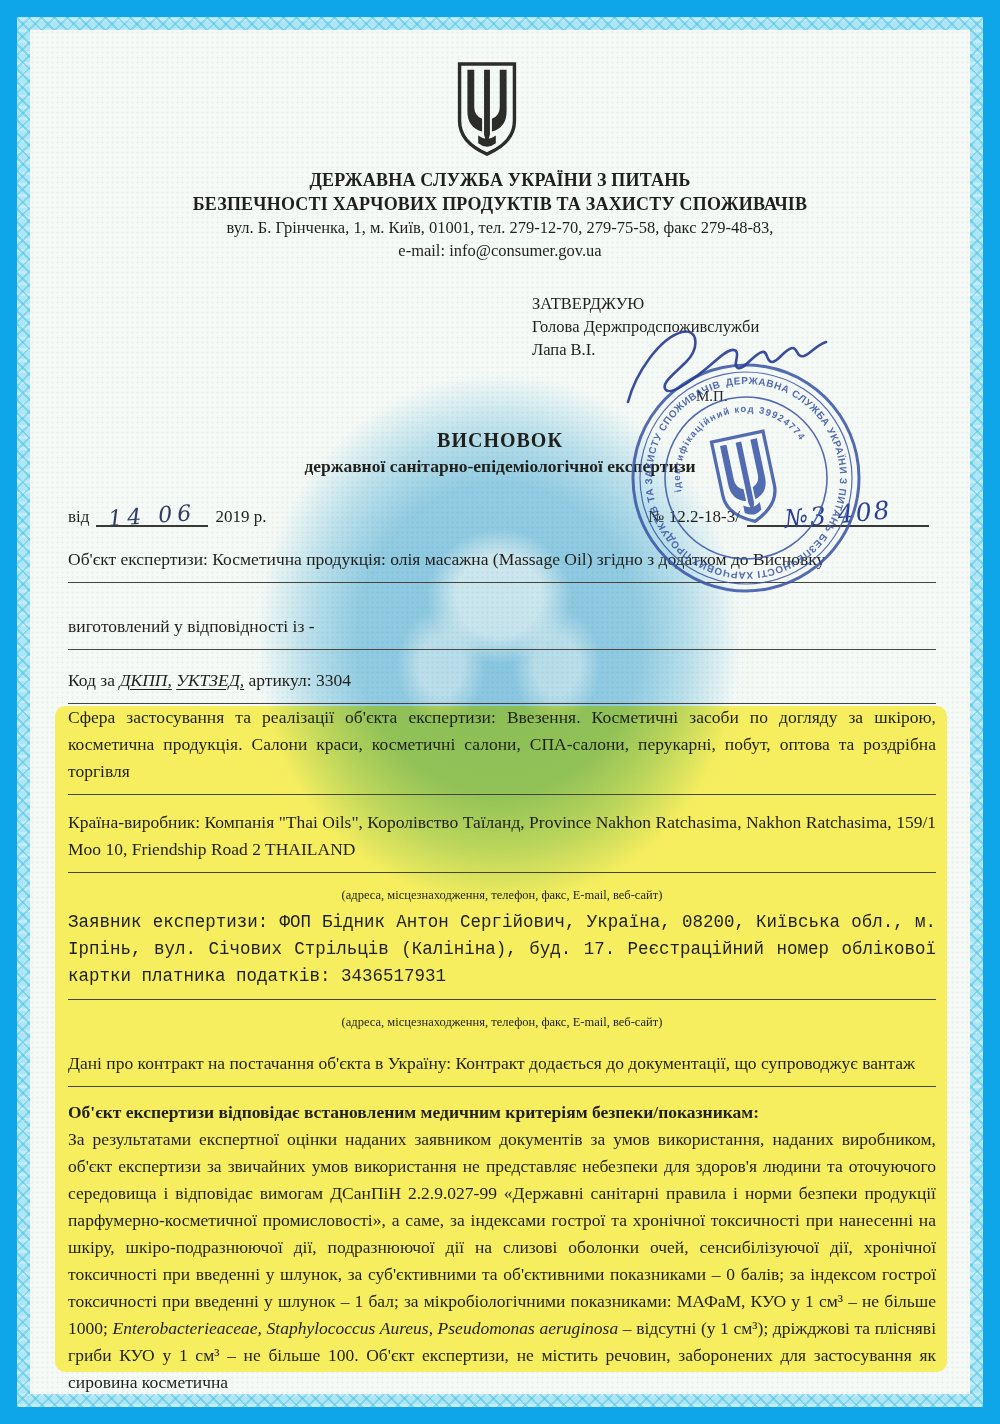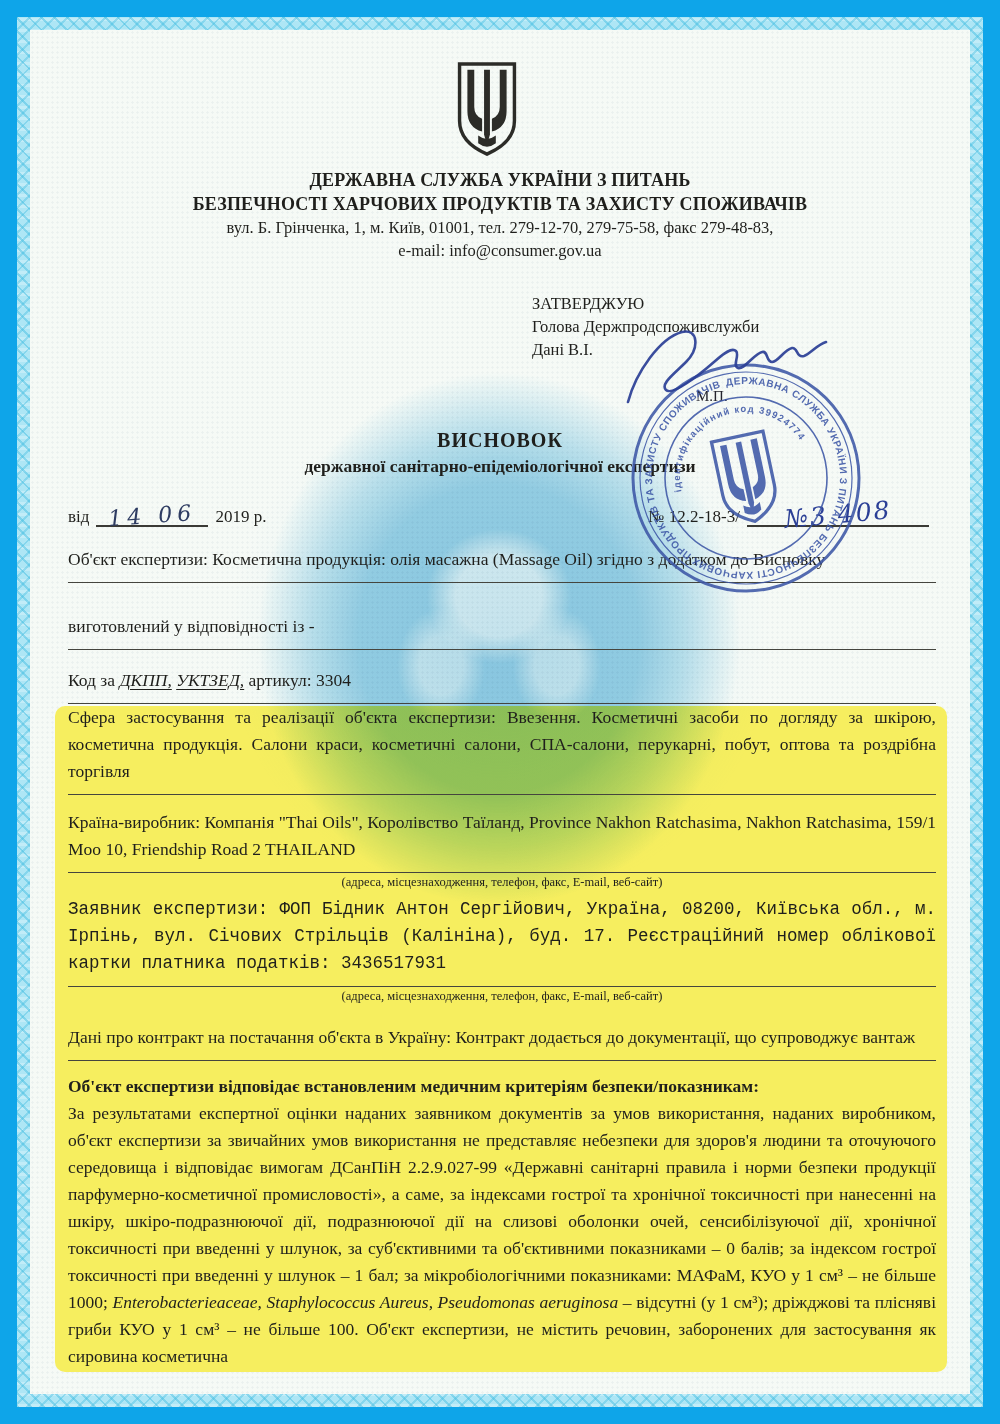--- a/index.html
+++ b/index.html
@@ -81,21 +81,21 @@
 
   .fields { position:absolute; left:68px; width:868px; top:546px;
             font-size:17.5px; line-height:27px; text-align:justify; }
   .field { border-bottom:1.6px solid #45453e; padding-bottom:9px; }
   .f-made      { margin-top:30px; }
   .f-code      { margin-top:17px; }
   .f-scope     { }
   .f-producer  { margin-top:14px; }
   .f-applicant { margin-top:6px;font-family:Liberation Mono, monospace; }
   .f-contract  { margin-top:20px; }
-  .note { text-align:center; font-size:12.5px; line-height:16px; margin-top:1px; }
+  .note { text-align:center; font-size:12.5px; line-height:16px; margin-top:14px; }
   .u { text-decoration:underline; text-underline-offset:3px;font-style:italic; }
 
   .concl { margin-top:12px; }
   .concl-head { font-weight:700; }
   .species { font-style:italic; }
 </style>
 </head>
 <body>
 
 <svg width="0" height="0" style="position:absolute">
@@ -124,21 +124,21 @@
     <div class="org">
       <div class="org-line">ДЕРЖАВНА СЛУЖБА УКРАЇНИ З ПИТАНЬ</div>
       <div class="org-line">БЕЗПЕЧНОСТІ ХАРЧОВИХ ПРОДУКТІВ ТА ЗАХИСТУ СПОЖИВАЧІВ</div>
       <div class="org-sub">вул. Б. Грінченка, 1, м. Київ, 01001, тел. 279-12-70, 279-75-58, факс 279-48-83,</div>
       <div class="org-sub">e-mail: info@consumer.gov.ua</div>
     </div>
 
     <div class="approve">
       <div>ЗАТВЕРДЖУЮ</div>
       <div>Голова Держпродспоживслужби</div>
-      <div>Дані В.І.</div>
+      <div>Лапа В.І.</div>
     </div>
 
     <div class="mp">М.П.</div>
 
     <div class="doc-title">ВИСНОВОК</div>
     <div class="doc-subtitle">державної санітарно-епідеміологічної експертизи</div>
 
     <div class="meta">
       <span class="meta-group">
         <span>від</span>

